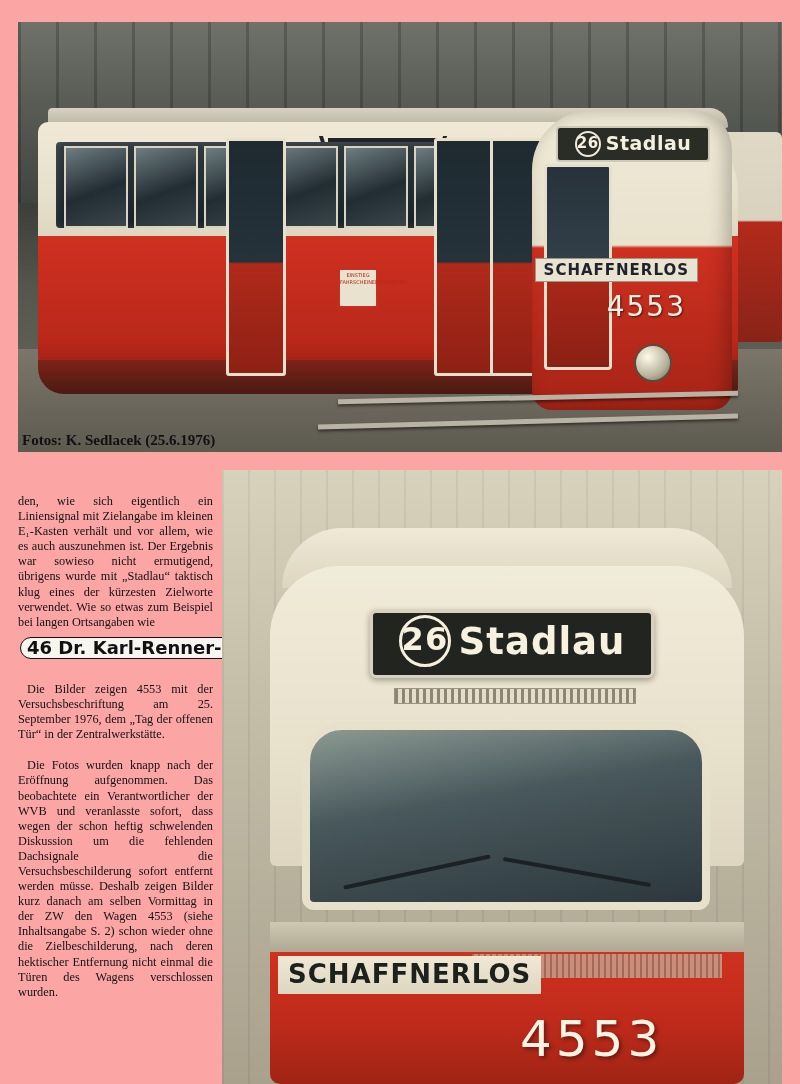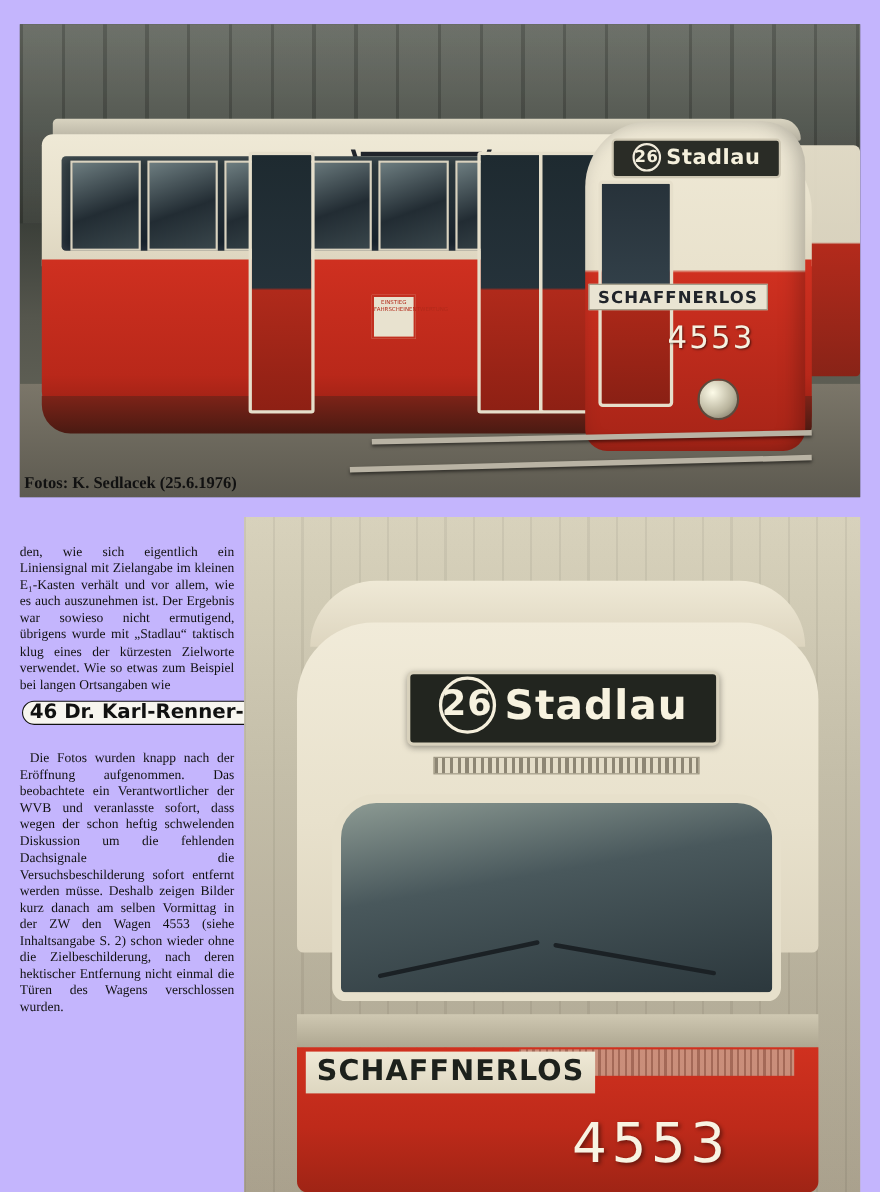--- a/index.html
+++ b/index.html
@@ -4,21 +4,21 @@
 <style>
   html, body {
     margin: 0;
     padding: 0;
     background: #ffffff;
   }
   .page {
     position: relative;
     width: 800px;
     height: 1084px;
-    background: #c4b5fd;
+    background: #fca5a5;
     overflow: hidden;
     font-family: "Liberation Serif", serif;
   }
 
   
   .photo-top {
     position: absolute;
     left: 18px;
     top: 22px;
     width: 764px;
@@ -430,20 +430,21 @@
   <div class="photo-caption">Fotos: K. Sedlacek (25.6.1976)</div>
 
   <div class="textcol">
     <p>den, wie sich eigentlich ein Liniensignal mit Zielangabe im kleinen E₁-Kasten verhält und vor allem, wie es auch auszunehmen ist. Der Ergebnis war sowieso nicht ermutigend, übrigens wurde mit „Stadlau“ taktisch klug eines der kürzesten Zielworte verwendet. Wie so etwas zum Beispiel bei langen Ortsangaben wie</p>
     <div style="text-align:center;">
       <span class="line-badge">
         <span>46</span>
         <span>Dr. Karl-Renner-Ring</span>
       </span>
     </div>
+    <p class="indent">Die Bilder zeigen 4553 mit der Versuchsbeschriftung am 25. September 1976, dem „Tag der offenen Tür“ in der Zentralwerkstätte.</p>
     <p class="indent">Die Fotos wurden knapp nach der Eröffnung aufgenommen. Das beobachtete ein Verantwortlicher der WVB und veranlasste sofort, dass wegen der schon heftig schwelenden Diskussion um die fehlenden Dachsignale die Versuchsbeschilderung sofort entfernt werden müsse. Deshalb zeigen Bilder kurz danach am selben Vormittag in der ZW den Wagen 4553 (siehe Inhaltsangabe S. 2) schon wieder ohne die Zielbeschilderung, nach deren hektischer Entfernung nicht einmal die Türen des Wagens verschlossen wurden.</p>
   </div>
 
   <div class="photo-bottom">
     <div class="pb-bg"></div>
     <div class="pb-rooftop"></div>
     <div class="pb-upper"></div>
 
     <div class="pb-dest">
       <span class="num">26</span><span>Stadlau</span>

